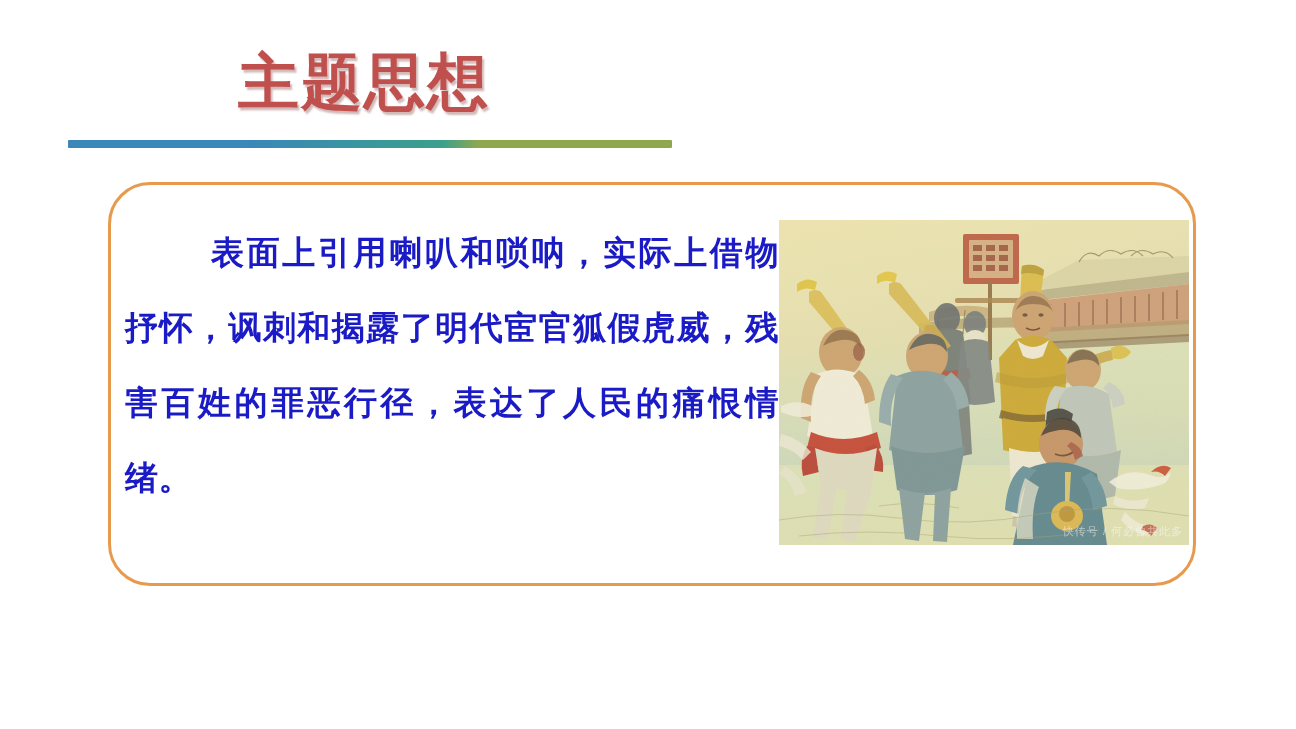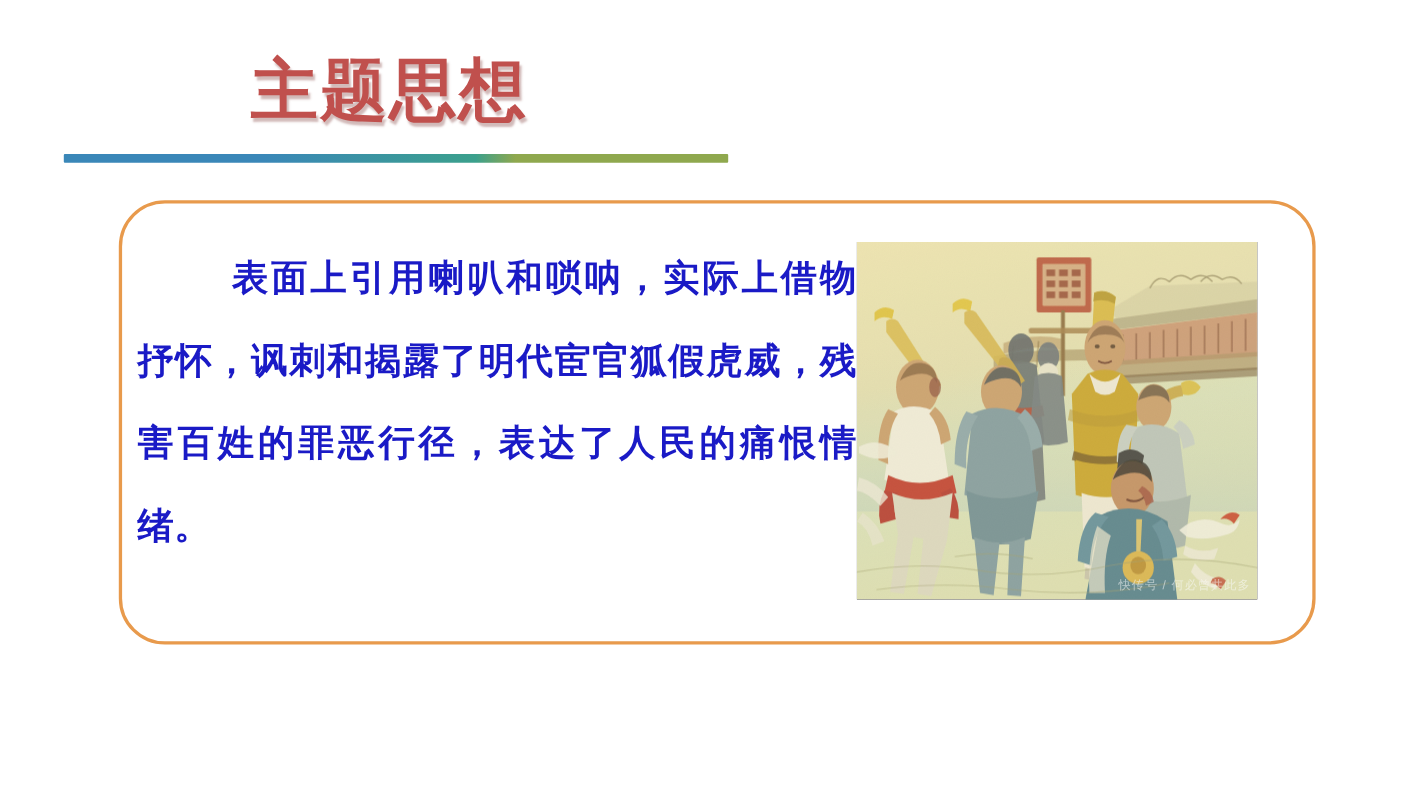--- a/index.html
+++ b/index.html
@@ -14,21 +14,21 @@
   .slide {
     position: relative;
     width: 1296px;
     height: 729px;
     background: #ffffff;
   }
 
   
   .title-block {
     position: absolute;
-    left: 58px;
+    left: 68px;
     top: 44px;
     width: 604px;
     height: 112px;
   }
   .slide-title {
     position: absolute;
     left: 170px;
     top: 6px;
     font-size: 61px;
     font-weight: 700;
@@ -80,21 +80,21 @@
     text-align: justify;
     text-justify: inter-character;
     word-break: break-all;
   }
 
   
   .painting {
     position: absolute;
     left: 668px;
     top: 35px;
-    width: 364px;
+    width: 410px;
     height: 325px;
     overflow: hidden;
     background: #404040;
   }
   .painting svg { display: block; width: 100%; height: 100%; }
   .watermark {
     position: absolute;
     right: 6px;
     bottom: 6px;
     font-size: 11px;

